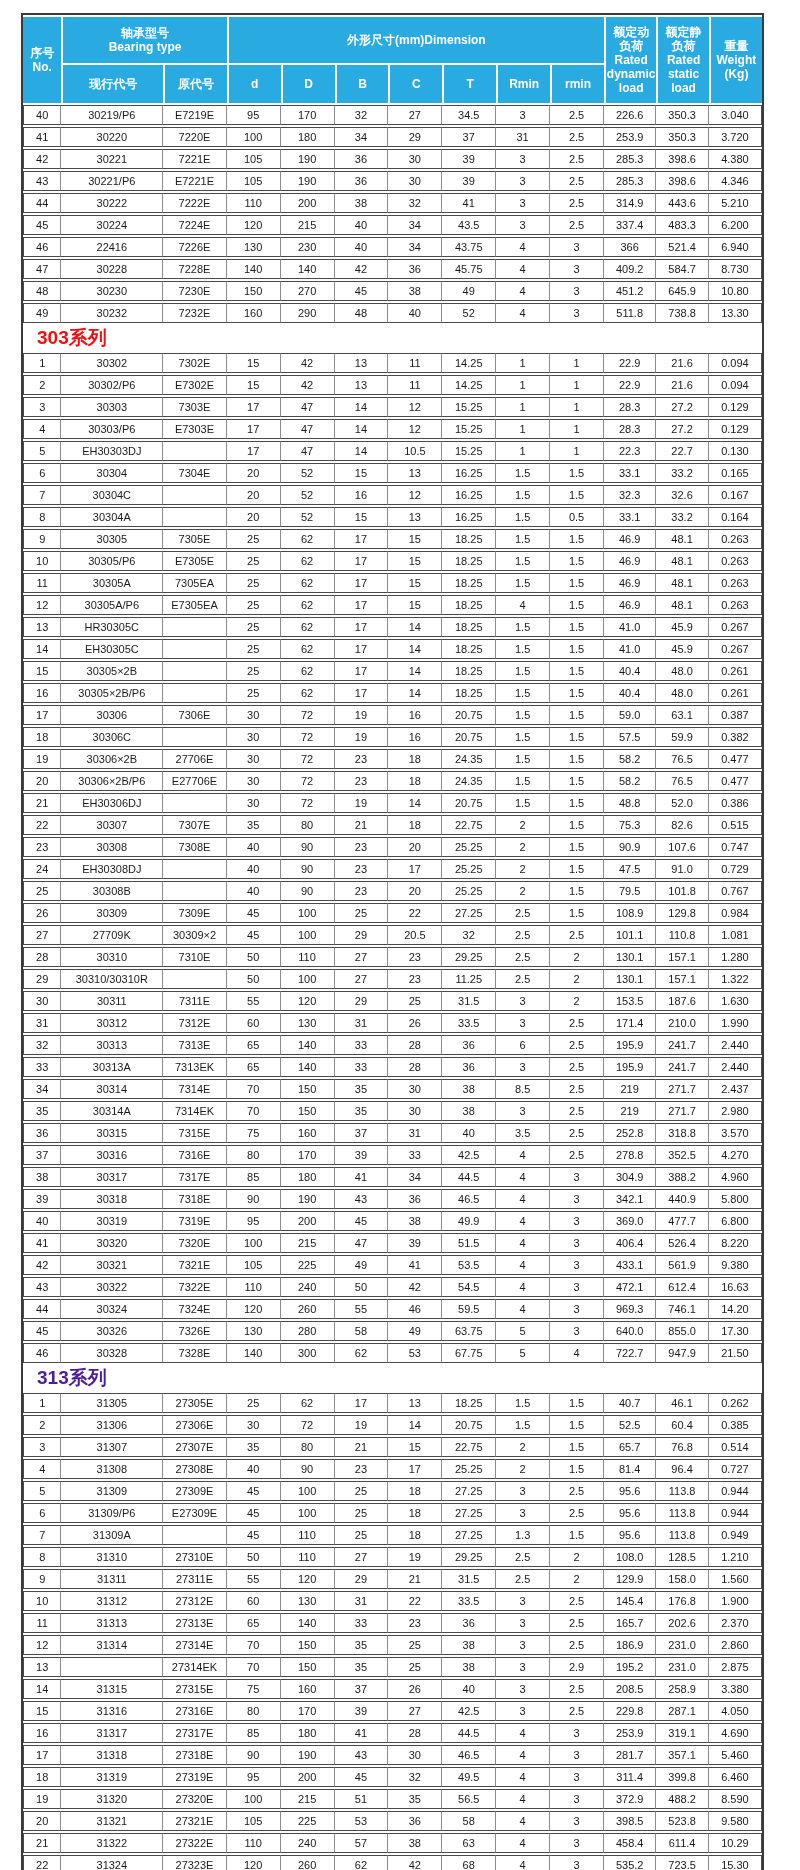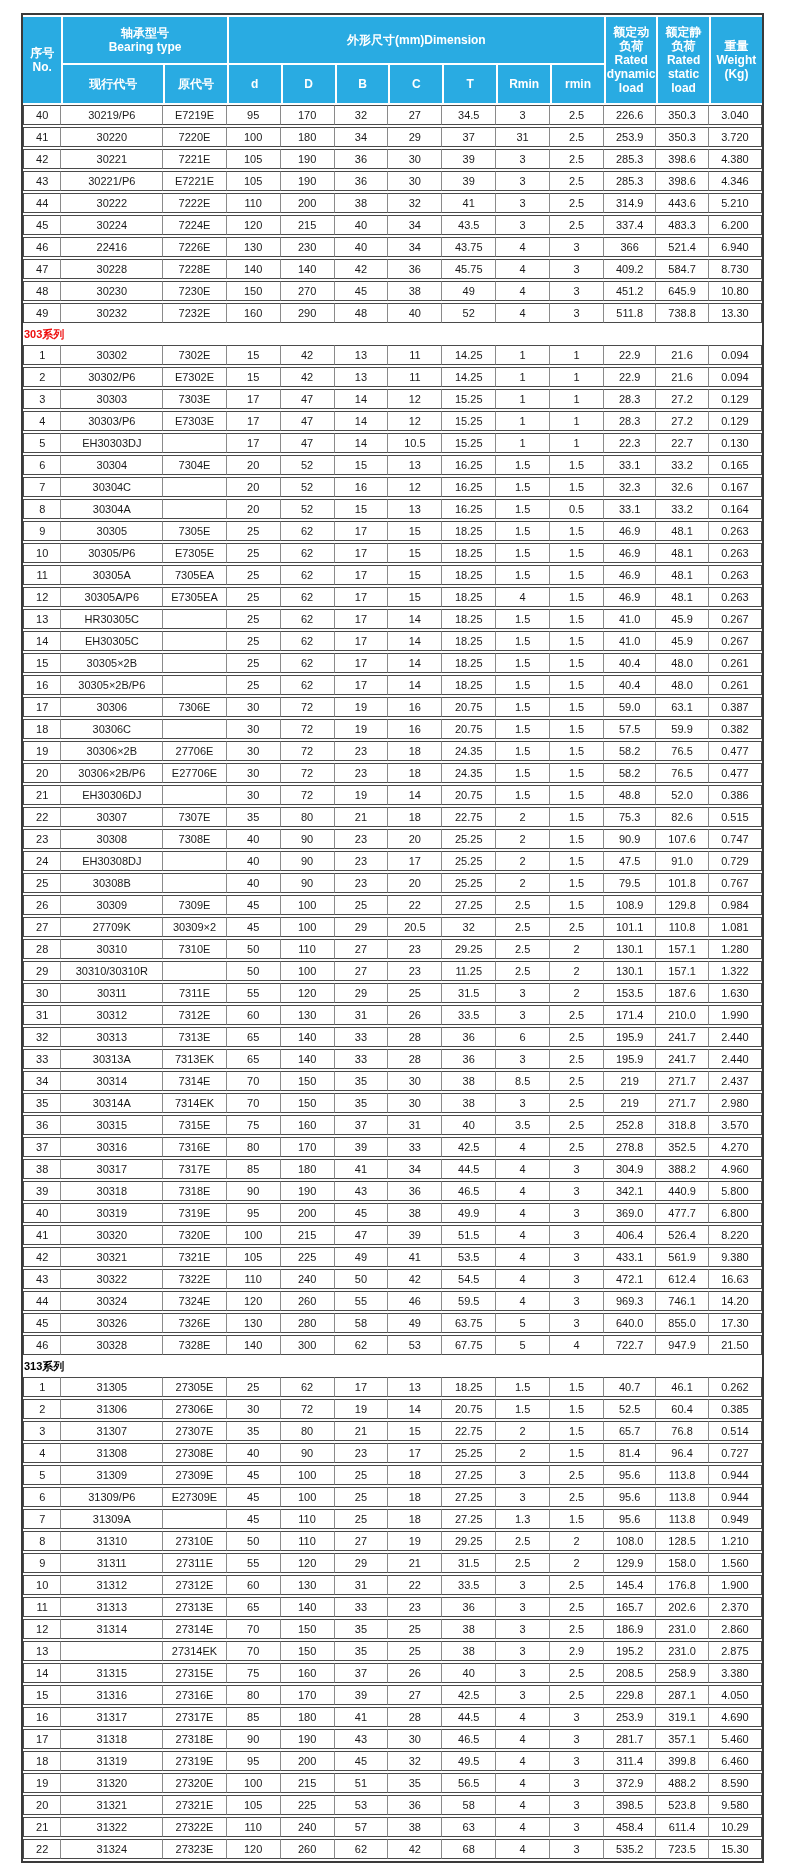--- a/index.html
+++ b/index.html
@@ -46,23 +46,23 @@
     border-right: 1px solid #8a8a8a;
     overflow: hidden;
     white-space: nowrap;
   }
   tbody tr.data-row td:first-child { border-left: 1px solid #4a4a4a; }
   tbody tr.data-row td:last-child { border-right: 1px solid #4a4a4a; }
   tbody tr.section-row td {
     border: 0;
     text-align: left;
     font-weight: bold;
-    font-size: 11px;
+    font-size: 19px;
     height: 18px;
-    padding-left: 1px;
+    padding-left: 14px;
   }
 </style>
 </head>
 <body>
 
 <div class="table-wrap">
   <table>
     <colgroup>
       <col style="width:5.2%">
       <col style="width:13.8%">
@@ -949,21 +949,21 @@
           <td>62</td>
           <td>53</td>
           <td>67.75</td>
           <td>5</td>
           <td>4</td>
           <td>722.7</td>
           <td>947.9</td>
           <td>21.50</td>
         </tr>
         <tr class="section-row">
-          <td colspan="13" style="color: #000000;">313系列</td>
+          <td colspan="13" style="color: #4c1d95;">313系列</td>
         </tr>
         <tr class="data-row">
           <td>1</td>
           <td>31305</td>
           <td>27305E</td>
           <td>25</td>
           <td>62</td>
           <td>17</td>
           <td>13</td>
           <td>18.25</td>

